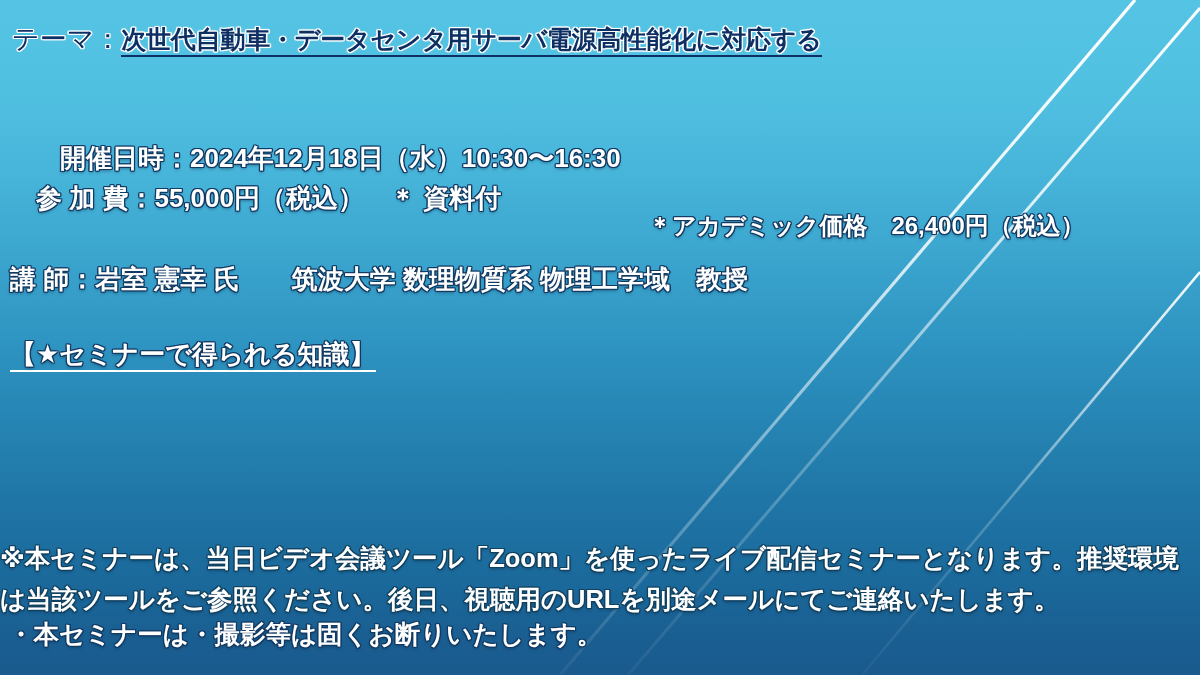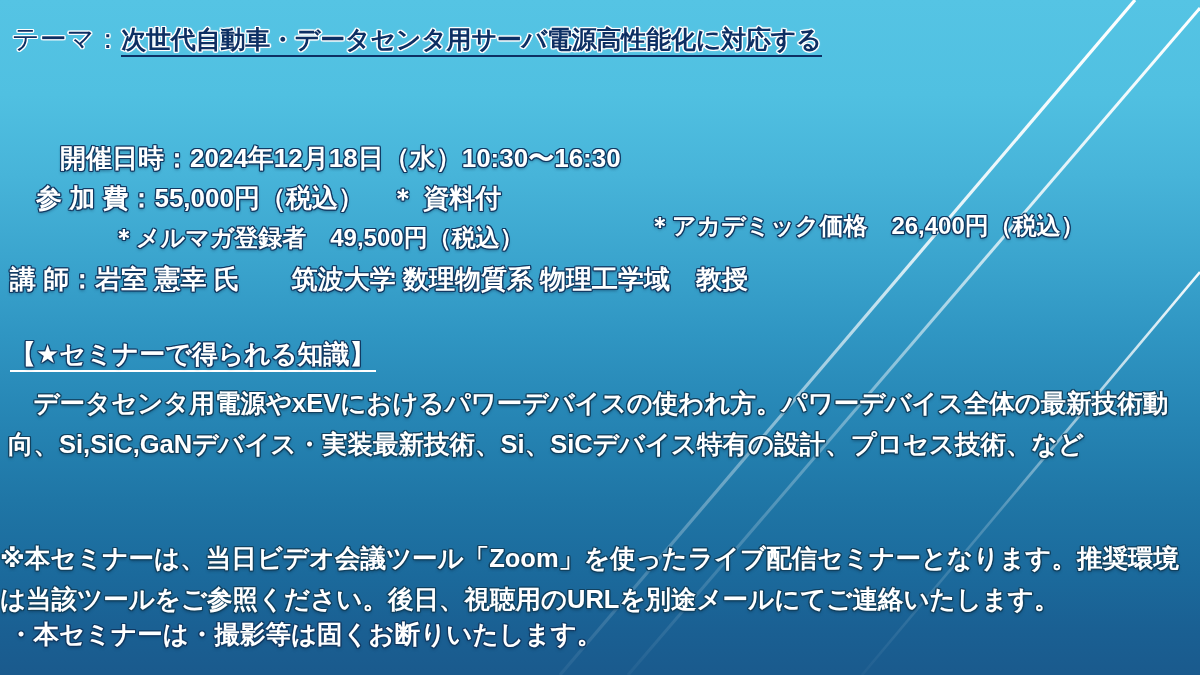--- a/index.html
+++ b/index.html
@@ -144,30 +144,28 @@
   <div class="content">
 
     <div class="line" style="left:12px; top:26px;">
       <span class="theme-label">テーマ：</span><span class="title-line title-underline">次世代自動車・データセンタ用サーバ電源高性能化に対応する</span>
     </div>
 
     <div class="line body-line" style="left:14px; top:145px;margin-left:46px;">開催日時：2024年12月18日（水）10:30〜16:30</div>
 
     <div class="line body-line" style="left:16px; top:185px;padding-left:20px;">参 加 費：55,000円（税込）　＊ 資料付</div>
 
-    <div class="line body-line sub-line" style="left:112px; top:226px;">＊メルマガ登録者　49,500円（税込）</div>
 
     <div class="line body-line sub-line" style="left:648px; top:214px;">＊アカデミック価格　26,400円（税込）</div>
 
     <div class="line" style="left:10px; top:341px;">
       <span class="body-line heading-underline">【★セミナーで得られる知識】</span>
     </div>
 
     <div class="line body-line" style="left:10px; top:266px;">講 師：岩室 憲幸 氏　　筑波大学 数理物質系 物理工学域　教授</div>
 
-    <div class="paragraph" style="left:8px; top:383px; width:1186px;">　データセンタ用電源やxEVにおけるパワーデバイスの使われ方。パワーデバイス全体の最新技術動向、Si,SiC,GaNデバイス・実装最新技術、Si、SiCデバイス特有の設計、プロセス技術、など</div>
 
     <div class="paragraph" style="left:0; top:538px; width:1188px;">※本セミナーは、当日ビデオ会議ツール「Zoom」を使ったライブ配信セミナーとなります。推奨環境は当該ツールをご参照ください。後日、視聴用のURLを別途メールにてご連絡いたします。</div>
 
     <div class="line body-line" style="left:8px; top:622px; font-size:25.5px;">・本セミナーは・撮影等は固くお断りいたします。</div>
 
   </div>
 </div>
 
 </body></html>

